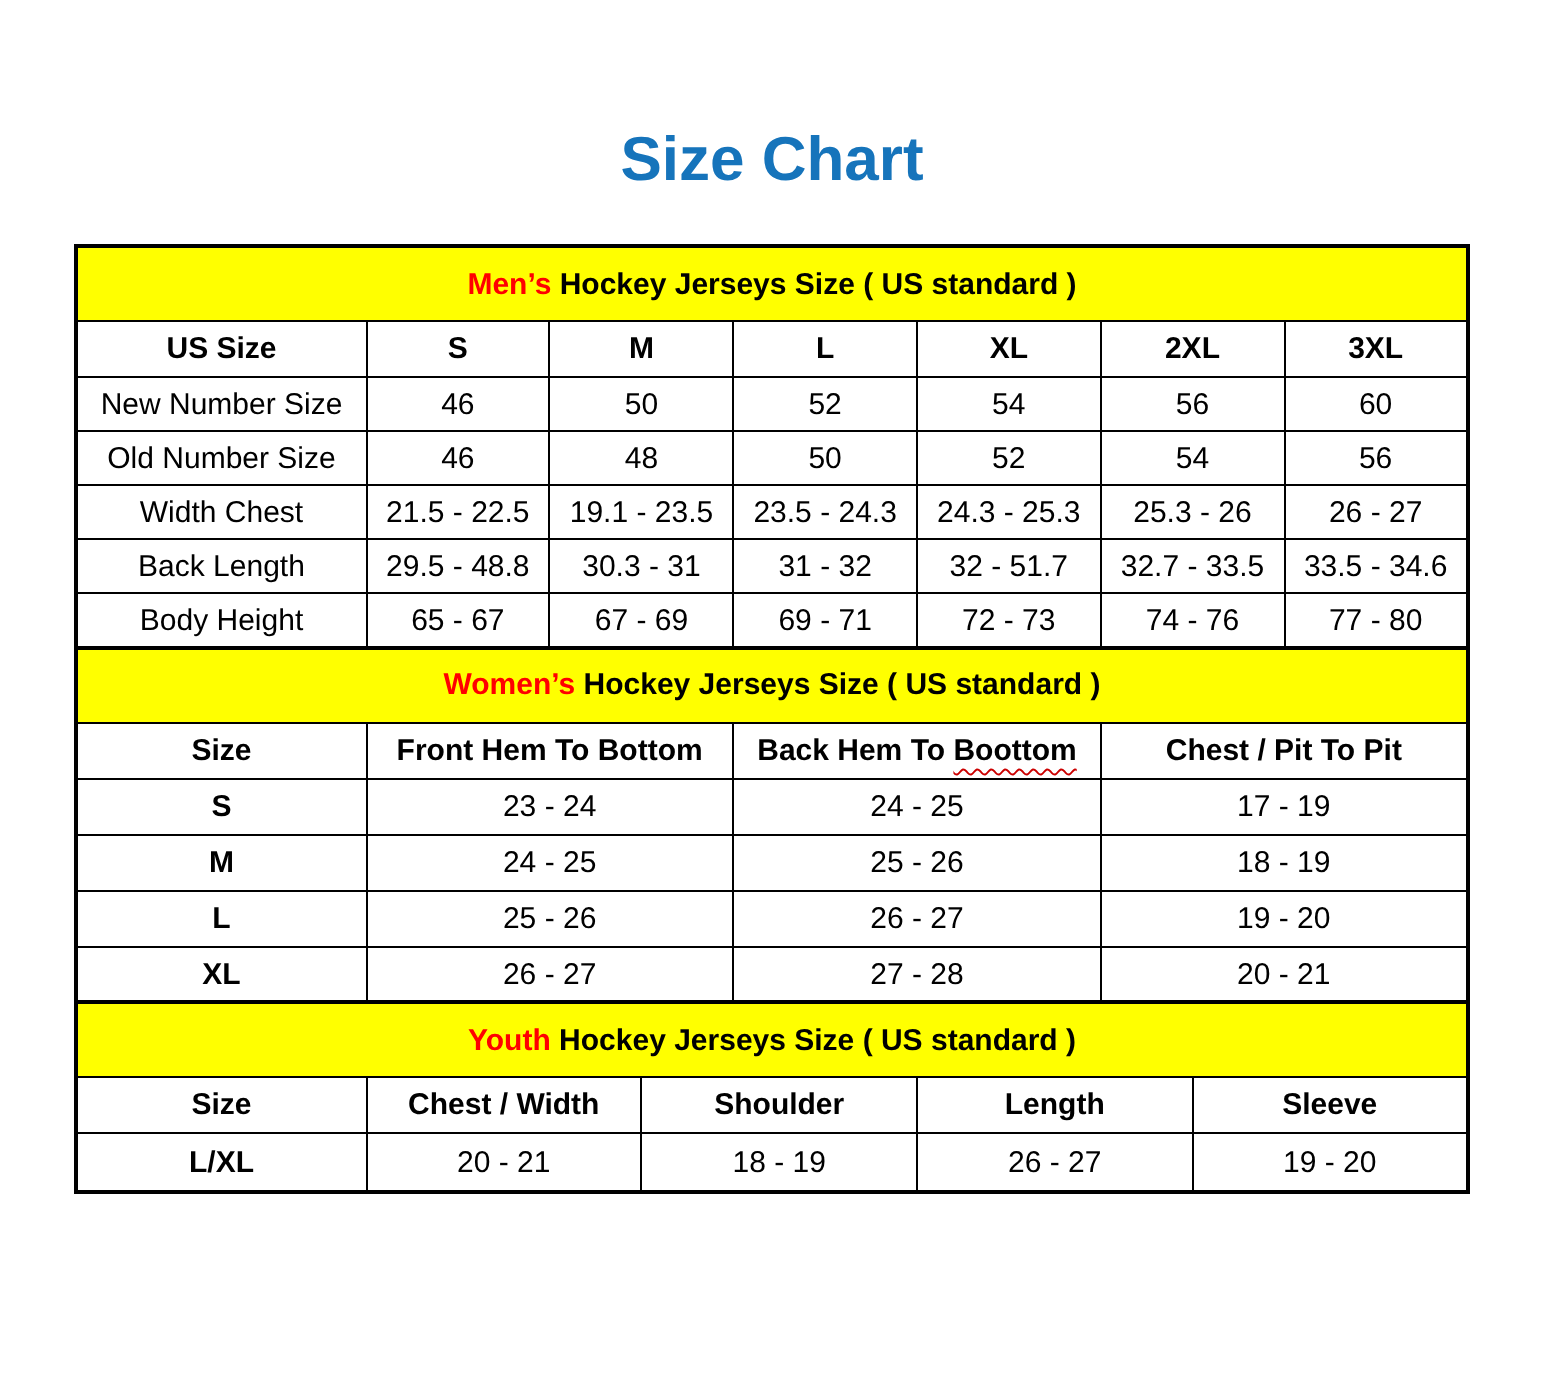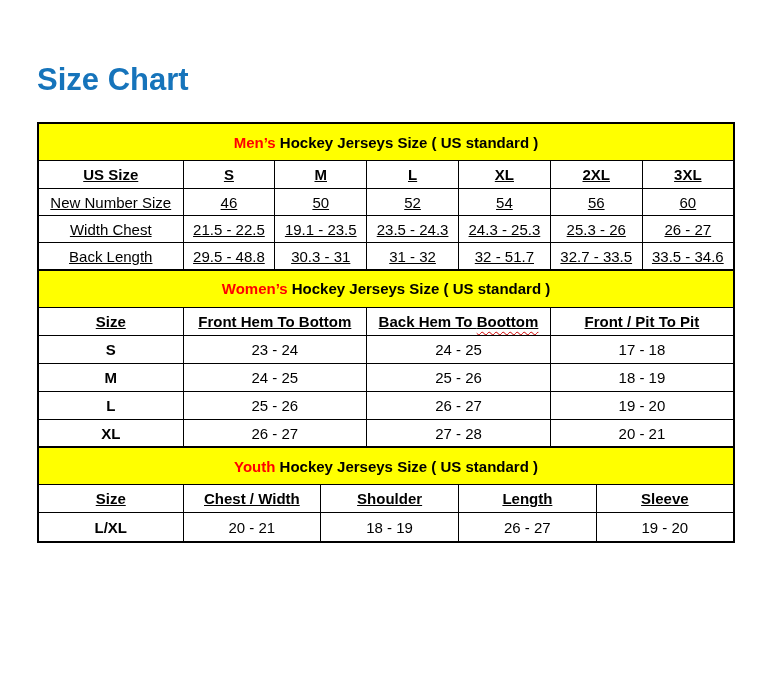--- a/index.html
+++ b/index.html
@@ -19,20 +19,21 @@
     height: 692px;
     background: #ffffff;
     overflow: hidden;
   }
   .title {
     position: absolute;
     left: 37px;
     top: 60px;
     width: 698px;
     margin: 0;
+    text-align: center;
     font-size: 31px;
     line-height: 40px;
     font-weight: bold;
     letter-spacing: 0px;
     color: var(--title-blue, #1674bb);
   }
   .tables {
     position: absolute;
     left: 37px;
     top: 122px;
@@ -58,22 +59,22 @@
     overflow: hidden;
     white-space: nowrap;
   }
   .band-cell {
     background: var(--band-yellow, #ffff00);
     font-weight: bold;
     font-size: 17.5px;
     height: 36px;
   }
   .band-cell .hl { color: var(--accent-red, #ff0000); }
-  .head-row th { font-weight: bold; height: 27px; text-decoration: underline; }
-  tr.r-mens  td { height: 26px; text-decoration: underline; }
+  .head-row th { font-weight: bold; height: 27px; }
+  tr.r-mens  td { height: 26px; }
   tr.r-wom   td { height: 27px; }
   tr.r-youth td { height: 28px; }
   td.size-label { font-weight: bold; }
   .misspell {
     text-decoration: underline;
     text-decoration-style: wavy;
     text-decoration-color: var(--misspell-red, #cc0000);
     text-decoration-thickness: 1px;
     text-underline-offset: 4px;
   }
@@ -113,62 +114,80 @@
         <tr class="r-mens">
           <td>New Number Size</td>
           <td>46</td>
           <td>50</td>
           <td>52</td>
           <td>54</td>
           <td>56</td>
           <td>60</td>
         </tr>
         <tr class="r-mens">
+          <td>Old Number Size</td>
+          <td>46</td>
+          <td>48</td>
+          <td>50</td>
+          <td>52</td>
+          <td>54</td>
+          <td>56</td>
+        </tr>
+        <tr class="r-mens">
           <td>Width Chest</td>
           <td>21.5 - 22.5</td>
           <td>19.1 - 23.5</td>
           <td>23.5 - 24.3</td>
           <td>24.3 - 25.3</td>
           <td>25.3 - 26</td>
           <td>26 - 27</td>
         </tr>
         <tr class="r-mens">
           <td>Back Length</td>
           <td>29.5 - 48.8</td>
           <td>30.3 - 31</td>
           <td>31 - 32</td>
           <td>32 - 51.7</td>
           <td>32.7 - 33.5</td>
           <td>33.5 - 34.6</td>
         </tr>
+        <tr class="r-mens">
+          <td>Body Height</td>
+          <td>65 - 67</td>
+          <td>67 - 69</td>
+          <td>69 - 71</td>
+          <td>72 - 73</td>
+          <td>74 - 76</td>
+          <td>77 - 80</td>
+        </tr>
       </tbody>
     </table>
 
     <table class="size-table">
       <colgroup>
         <col class="c-label">
           <col>
           <col>
           <col>
       </colgroup>
       <tbody>
         <tr>
           <td class="band-cell" colspan="4"><span class="hl">Women’s</span><span> Hockey Jerseys Size ( US standard )</span></td>
         </tr>
         <tr class="head-row">
           <th>Size</th>
           <th>Front Hem To Bottom</th>
           <th><span>Back Hem To </span><span class="misspell">Boottom</span></th>
-          <th>Front / Pit To Pit</th>
+          <th>Chest / Pit To Pit</th>
         </tr>
         <tr class="r-wom">
           <td class="size-label">S</td>
           <td>23 - 24</td>
           <td>24 - 25</td>
-          <td>17 - 18</td>
+          <td>17 - 19</td>
         </tr>
         <tr class="r-wom">
           <td class="size-label">M</td>
           <td>24 - 25</td>
           <td>25 - 26</td>
           <td>18 - 19</td>
         </tr>
         <tr class="r-wom">
           <td class="size-label">L</td>
           <td>25 - 26</td>

